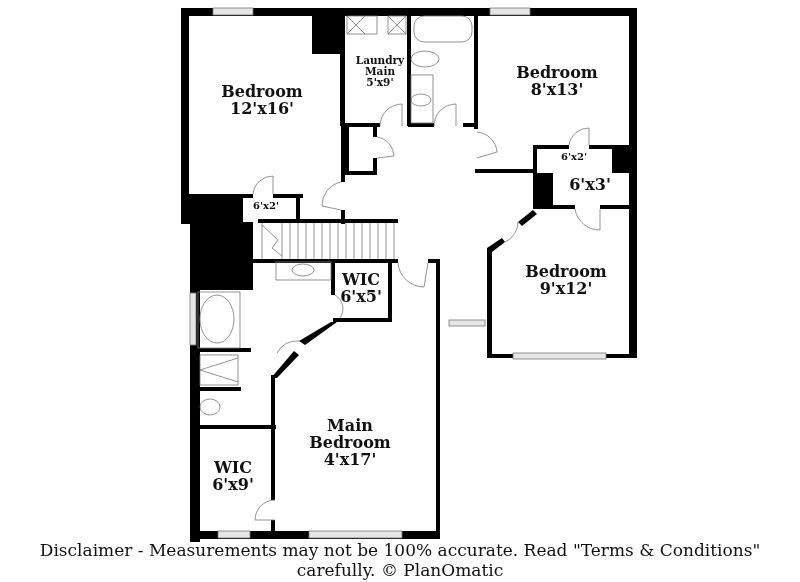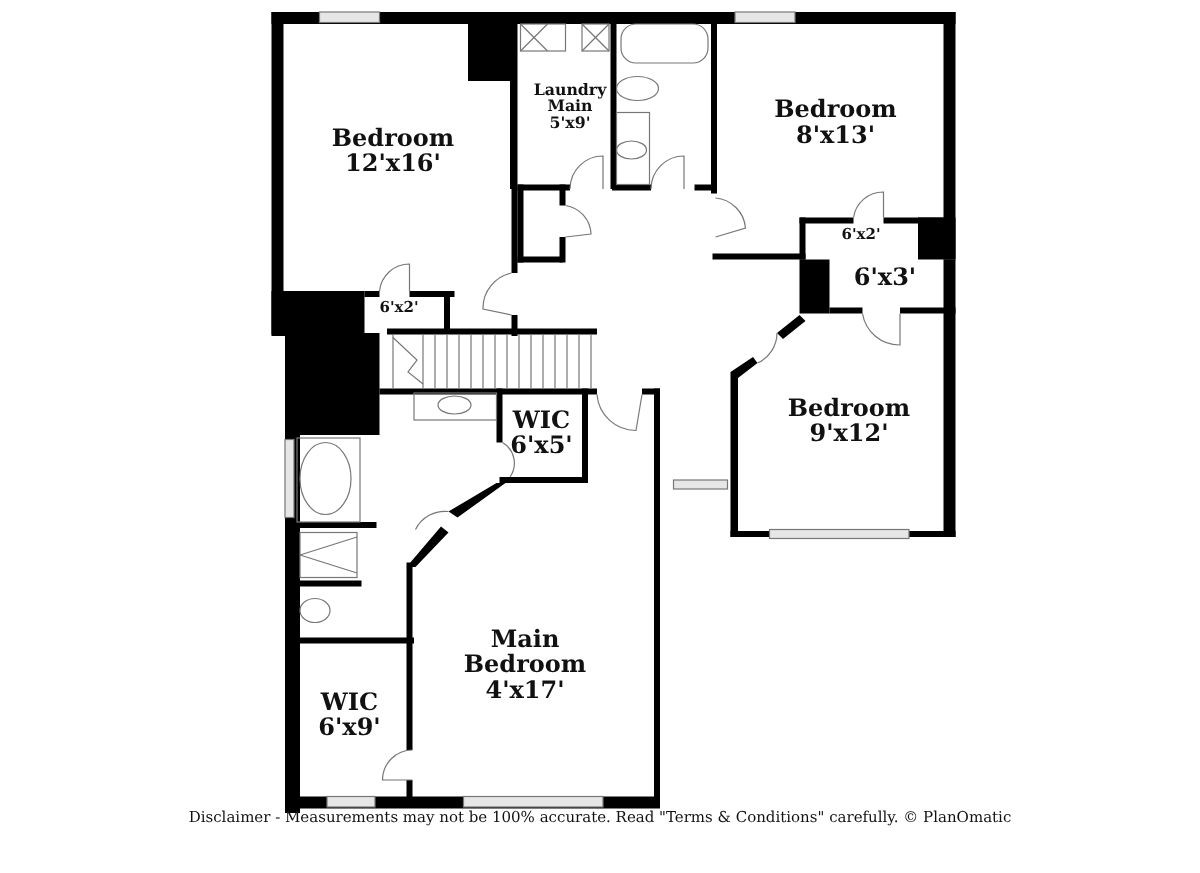--- a/index.html
+++ b/index.html
@@ -2,21 +2,21 @@
 <html><head>
 <meta charset="utf-8">
 <style>
   html, body { margin:0; padding:0; background:#ffffff; }
   body { width:800px; height:582px; position:relative; overflow:hidden; font-family:"DejaVu Serif", serif; }
   #plan { position:absolute; left:0; top:0; width:800px; height:582px; }
   .label { position:absolute; text-align:center; color:#111; font-weight:bold; font-family:"DejaVu Serif", serif; line-height:1.05; transform:translateX(-50%); white-space:nowrap; }
   .big { font-size:16px; }
   .sm { font-size:10.5px; }
   .xs { font-size:10px; }
-  .disclaimer { position:absolute; left:0; width:800px; top:540px; text-align:center; font-family:"DejaVu Serif", serif; font-size:10px; color:#111; }
+  .disclaimer { position:absolute; left:0; width:800px; top:540px; text-align:center; font-family:"DejaVu Serif", serif; font-size:17px; color:#111; }
 </style>
 </head>
 <body>
 
 <svg id="plan" viewBox="0 0 800 582" xmlns="http://www.w3.org/2000/svg">
   <g fill="#000">
 
     <rect x="181" y="8" width="456" height="8"></rect>
 
     <rect x="181" y="8" width="8" height="215"></rect>

